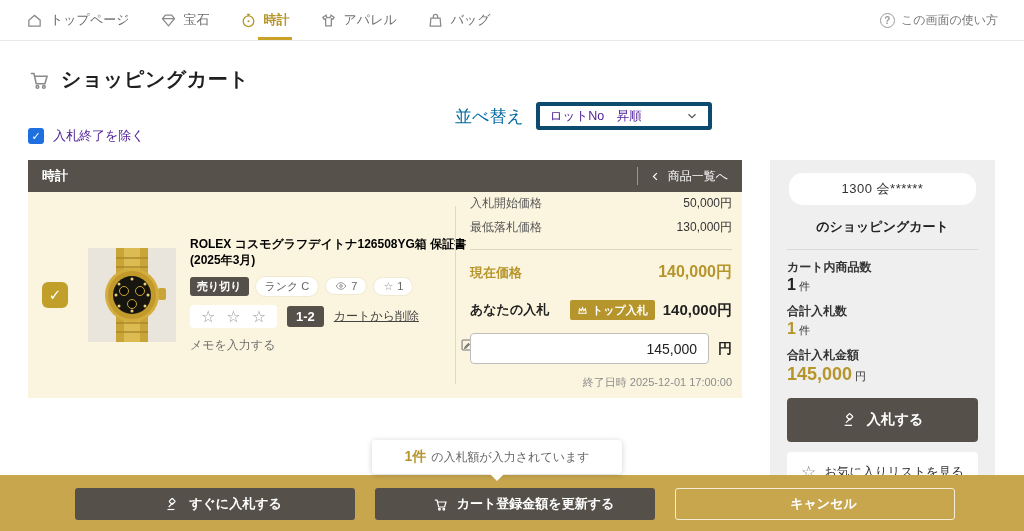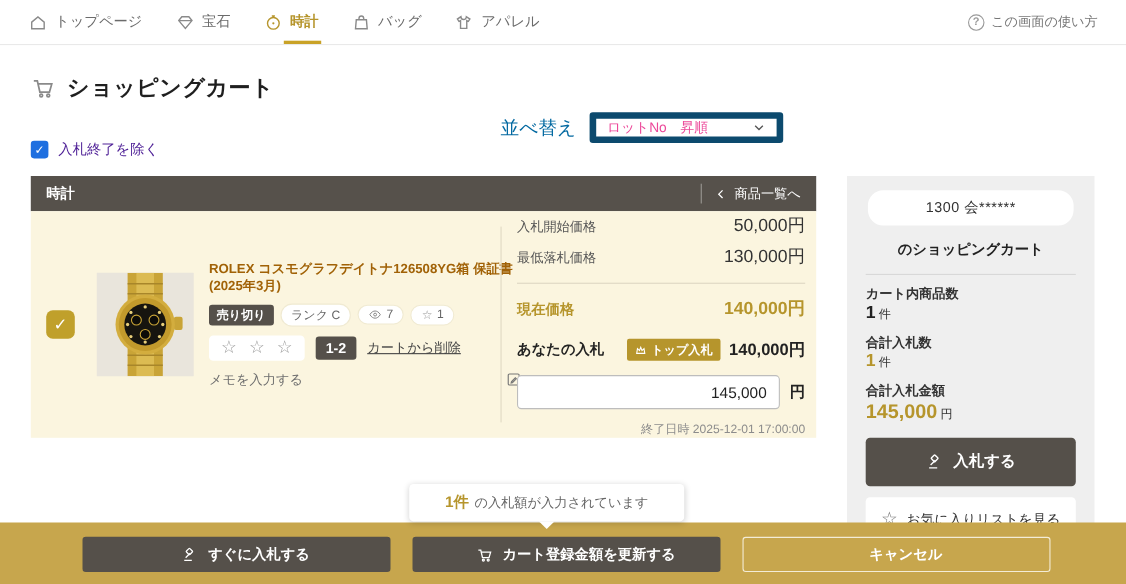--- a/index.html
+++ b/index.html
@@ -38,23 +38,23 @@
   }
 
   
   .page-title-row { position:absolute; top:66px; left:28px; display:flex; align-items:center; gap:11px; }
   .page-title-row svg { width:22px; height:22px; stroke:#8a8a8a; }
   .page-title { font-size:20px; font-weight:700; color:#1f1f1f; letter-spacing:.5px; }
 
   .sort-row { position:absolute; top:102px; left:455px; display:flex; align-items:center; gap:12px; }
   .sort-label { font-size:17px; font-weight:400; color:#0369a1; }
   .sort-select {
-    width:176px; height:28px; border:6px solid #0c4a6e; border-radius:3px; background:#fff;
+    width:176px; height:28px; border:4px solid #0c4a6e; border-radius:3px; background:#fff;
     display:flex; align-items:center; justify-content:space-between;
-    padding:0 10px; font-size:12.5px; color:#ec4899; cursor:pointer;
+    padding:0 10px; font-size:12.5px; color:#4c1d95; cursor:pointer;
   }
   .sort-select svg { width:12px; height:12px; stroke:#555; }
 
   .filter-row { position:absolute; top:127px; left:28px; display:flex; align-items:center; gap:9px; }
   .checkbox-blue {
     width:16px; height:16px; background:#1e6fe0; border-radius:3px;
     display:flex; align-items:center; justify-content:center;
     color:#fff; font-size:11px; font-weight:700; cursor:pointer;
   }
   .filter-label { font-size:13px; color:#4c1d95; }
@@ -73,21 +73,21 @@
 
   .card { background:#fbf5df; height:206px; position:relative; display:flex; align-items:center; padding:0 14px; }
   .check-col { width:46px; display:flex; align-items:center; justify-content:flex-start; }
   .checkbox-gold {
     width:26px; height:26px; background:#c0a02b; border-radius:6px;
     display:flex; align-items:center; justify-content:center;
     color:#fff; font-size:15px; font-weight:700; cursor:pointer;
   }
   .product-image { width:88px; height:94px; background:#e9e5dc; flex:none; }
   .info-col { margin-left:14px; width:284px; }
-  .prod-title { font-size:12px; font-weight:700; color:#a16207; line-height:1.35; }
+  .prod-title { font-size:12px; font-weight:700; color:#000000; line-height:1.35; }
   .badge-row { display:flex; align-items:center; gap:6px; margin-top:7px; }
   .badge-soldout {
     background:#55504a; color:#fff; font-size:11px; font-weight:700;
     padding:2px 7px; border-radius:3px;
   }
   .pill {
     background:#fff; border:1px solid #f0ead2; color:#666; font-size:11px;
     padding:2px 9px; border-radius:11px; display:flex; align-items:center; gap:4px;
   }
   .pill svg { width:12px; height:12px; stroke:#888; }
@@ -105,21 +105,21 @@
   .remove-link { font-size:12px; color:#444; text-decoration:underline; cursor:pointer; }
   .memo-row { display:flex; align-items:center; justify-content:space-between; margin-top:9px; }
   .memo-text { font-size:12px; color:#6e6e6e; }
   .memo-row svg { width:14px; height:14px; stroke:#777; cursor:pointer; }
 
   .v-divider { position:absolute; left:427px; top:14px; bottom:14px; width:1px; background:#e0dac4; }
 
   .bid-col { position:absolute; left:442px; top:3px; width:262px; }
   .price-row { display:flex; justify-content:space-between; align-items:baseline; margin-bottom:7px; }
   .price-label { font-size:12px; color:#555; }
-  .price-value { font-size:16px; color:#333; }
+  .price-value { font-size:12px; color:#333; }
   .h-divider { border-top:1px solid #ddd6c2; margin:13px 0 12px; }
   .current-row { display:flex; justify-content:space-between; align-items:baseline; }
   .current-label { font-size:13px; font-weight:700; color:#b6952c; }
   .current-value { font-size:16px; font-weight:700; color:#b6952c; }
   .your-bid-row { display:flex; align-items:center; margin-top:17px; }
   .your-bid-label { font-size:13px; font-weight:700; color:#222; flex:1; }
   .top-bid-badge {
     background:#b6952c; color:#fff; font-size:11px; font-weight:700;
     padding:2.5px 7px; border-radius:2px; display:flex; align-items:center; gap:4px;
   }
@@ -213,29 +213,29 @@
     <div class="nav-item active">
       <svg viewBox="0 0 24 24" fill="none" stroke-width="1.8">
           <circle cx="12" cy="13" r="7.5"></circle>
           <path d="M10 3.5 H14 M12 3.5 V5.5"></path>
           <circle cx="12" cy="13" r="1.4" fill="currentColor" stroke="none"></circle>
         </svg>
       <span>時計</span>
     </div>
     <div class="nav-item">
       <svg viewBox="0 0 24 24" fill="none" stroke-width="1.8">
-          <path d="M5.5 8.5 H18.5 L19.5 20 H4.5 Z M9 8.5 V6.5 a3 3 0 0 1 6 0 V8.5"></path>
-        </svg>
-      <span>バッグ</span>
+          <path d="M8.5 4.5 L4 7.5 L6 10.5 L8 9.5 V19.5 H16 V9.5 L18 10.5 L20 7.5 L15.5 4.5 A3.5 3.5 0 0 1 8.5 4.5 Z"></path>
+        </svg>
+      <span>アパレル</span>
     </div>
     <div class="nav-item">
       <svg viewBox="0 0 24 24" fill="none" stroke-width="1.8">
-          <path d="M8.5 4.5 L4 7.5 L6 10.5 L8 9.5 V19.5 H16 V9.5 L18 10.5 L20 7.5 L15.5 4.5 A3.5 3.5 0 0 1 8.5 4.5 Z"></path>
-        </svg>
-      <span>アパレル</span>
+          <path d="M5.5 8.5 H18.5 L19.5 20 H4.5 Z M9 8.5 V6.5 a3 3 0 0 1 6 0 V8.5"></path>
+        </svg>
+      <span>バッグ</span>
     </div>
     <div class="nav-help">
       <span class="q-circle">?</span>
       <span>この画面の使い方</span>
     </div>
   </div>
 
   <div class="page-title-row">
     <svg viewBox="0 0 24 24" fill="none" stroke-width="1.7">
         <path d="M3 5 H6.5 L9 16 H18.5 L20.8 8 H7.2"></path>

